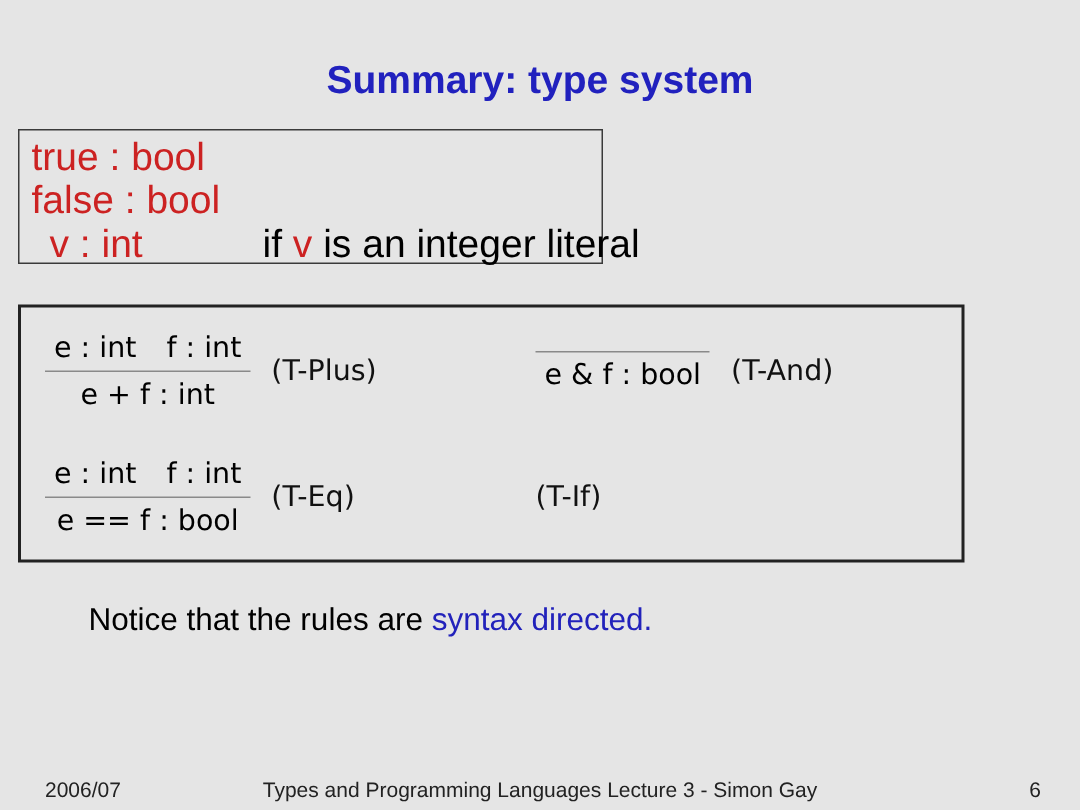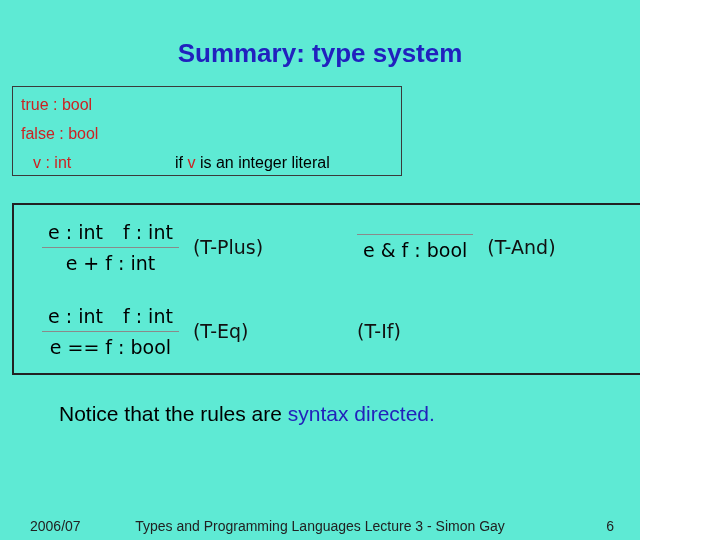--- a/index.html
+++ b/index.html
@@ -2,23 +2,23 @@
 <html><head>
 <meta charset="utf-8">
 <style>
   html, body {
     margin: 0;
     padding: 0;
     background: #ffffff;
   }
   .slide {
     position: relative;
-    width: 640px;
+    width: 720px;
     height: 540px;
-    background: #5eead4;
+    background: #e5e5e5;
     font-family: "Liberation Sans", sans-serif;
     color: #000000;
     overflow: hidden;
   }
 
   
   .slide-title {
     position: absolute;
     top: 38px;
     left: 0;
@@ -33,21 +33,21 @@
   
   .premise-box {
     position: absolute;
     left: 12px;
     top: 86px;
     width: 390px;
     height: 90px;
     border: 1px solid #3a3a3a;
     box-sizing: border-box;
     padding: 3px 8px 0 8px;
-    font-size: 16px;
+    font-size: 26px;
     line-height: 29px;
   }
   .premise-line { white-space: nowrap; }
   .red-text { color: #CC2222; }
   .judgement-slot {
     display: inline-block;
     width: 142px;
     margin-left: 12px;
   }
 
@@ -64,21 +64,21 @@
     grid-template-columns: 335px 1fr;
     grid-template-rows: 1fr 1fr;
     font-family: "DejaVu Sans", sans-serif;
     font-size: 19px;
   }
   .rule-cell {
     display: flex;
     align-items: center;
     gap: 14px;
   }
-  .rule-cell.col-left  { padding-left: 28px; }
+  .rule-cell.col-left  { padding-left: 16px; }
   .rule-cell.col-right { padding-left: 8px; }
 
   .fraction {
     display: inline-block;
     text-align: center;
   }
   .fraction .num {
     display: flex;
     justify-content: center;
     gap: 20px;

